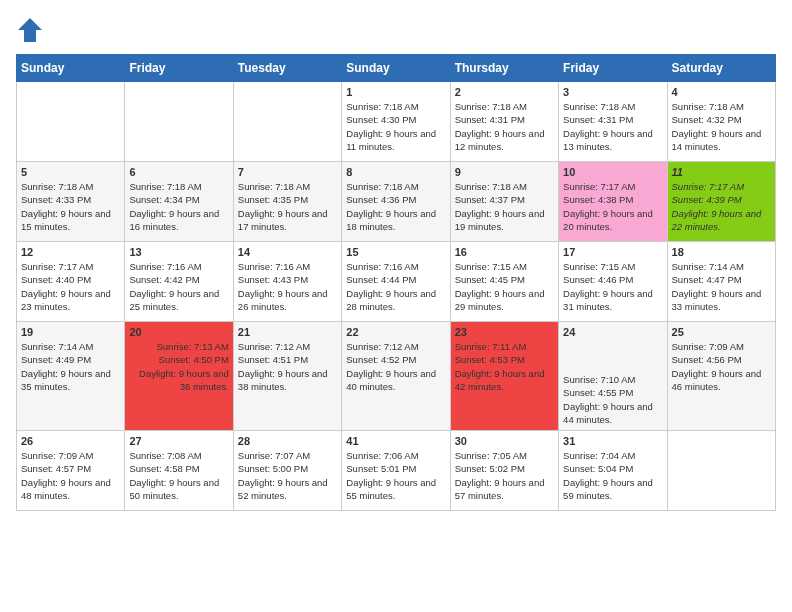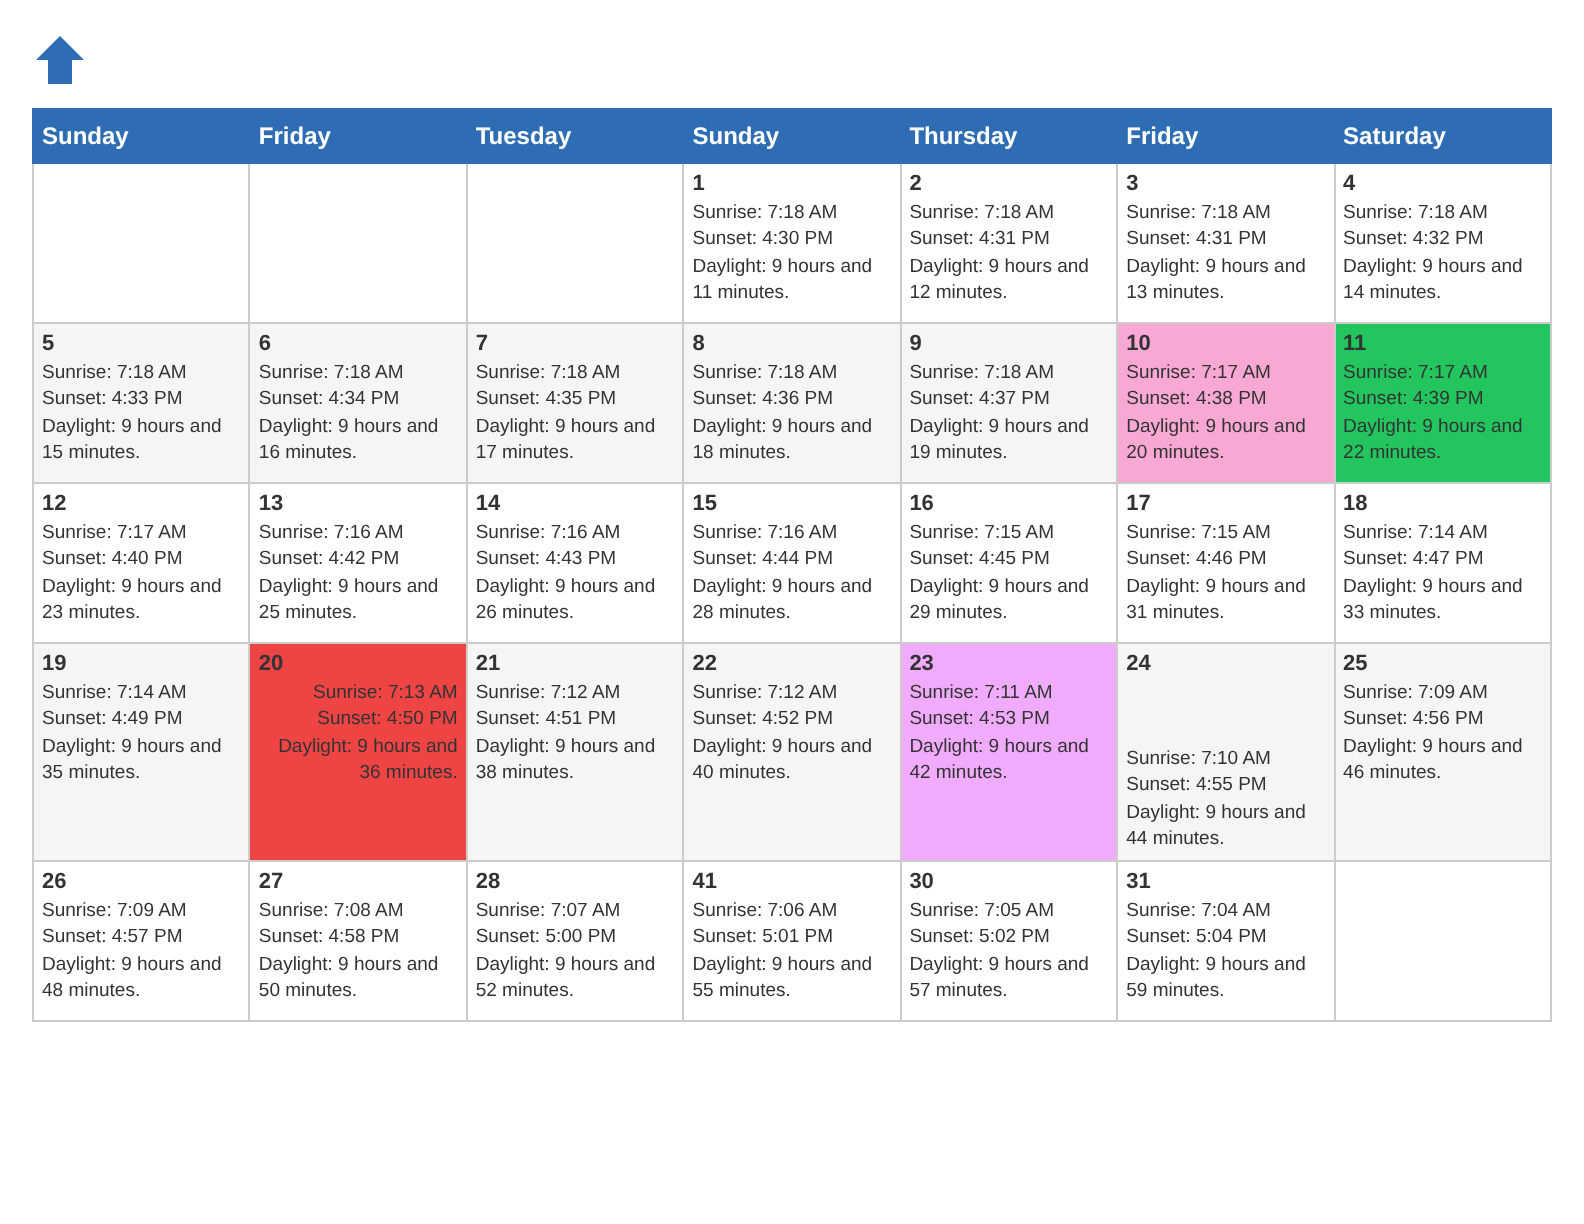--- a/index.html
+++ b/index.html
@@ -177,21 +177,21 @@
           <div class="day-info" style="white-space: pre-line;">Sunrise: 7:18 AM
 Sunset: 4:37 PM
 Daylight: 9 hours and 19 minutes.</div>
         </td>
         <td style="background: #f9a8d4;">
           <div class="day-number">10</div>
           <div class="day-info" style="white-space: pre-line;">Sunrise: 7:17 AM
 Sunset: 4:38 PM
 Daylight: 9 hours and 20 minutes.</div>
         </td>
-        <td style="background: #22c55e;">
+        <td style="background: #84cc16; font-style: italic;">
           <div class="day-number">11</div>
           <div class="day-info" style="white-space: pre-line;">Sunrise: 7:17 AM
 Sunset: 4:39 PM
 Daylight: 9 hours and 22 minutes.</div>
         </td>
       </tr>
       <tr>
         <td>
           <div class="day-number">12</div>
           <div class="day-info" style="white-space: pre-line;">Sunrise: 7:17 AM
@@ -253,21 +253,21 @@
           <div class="day-info" style="white-space: pre-line;">Sunrise: 7:12 AM
 Sunset: 4:51 PM
 Daylight: 9 hours and 38 minutes.</div>
         </td>
         <td style="background: rgb(245, 245, 245);">
           <div class="day-number">22</div>
           <div class="day-info" style="white-space: pre-line;">Sunrise: 7:12 AM
 Sunset: 4:52 PM
 Daylight: 9 hours and 40 minutes.</div>
         </td>
-        <td style="background: #f0abfc;">
+        <td style="background: #ef4444;">
           <div class="day-number">23</div>
           <div class="day-info" style="white-space: pre-line;">Sunrise: 7:11 AM
 Sunset: 4:53 PM
 Daylight: 9 hours and 42 minutes.</div>
         </td>
         <td style="background: rgb(245, 245, 245);">
           <div class="day-number">24</div>
           <div class="day-info" style="white-space: pre-line; margin-top: 35px;">Sunrise: 7:10 AM
 Sunset: 4:55 PM
 Daylight: 9 hours and 44 minutes.</div>

